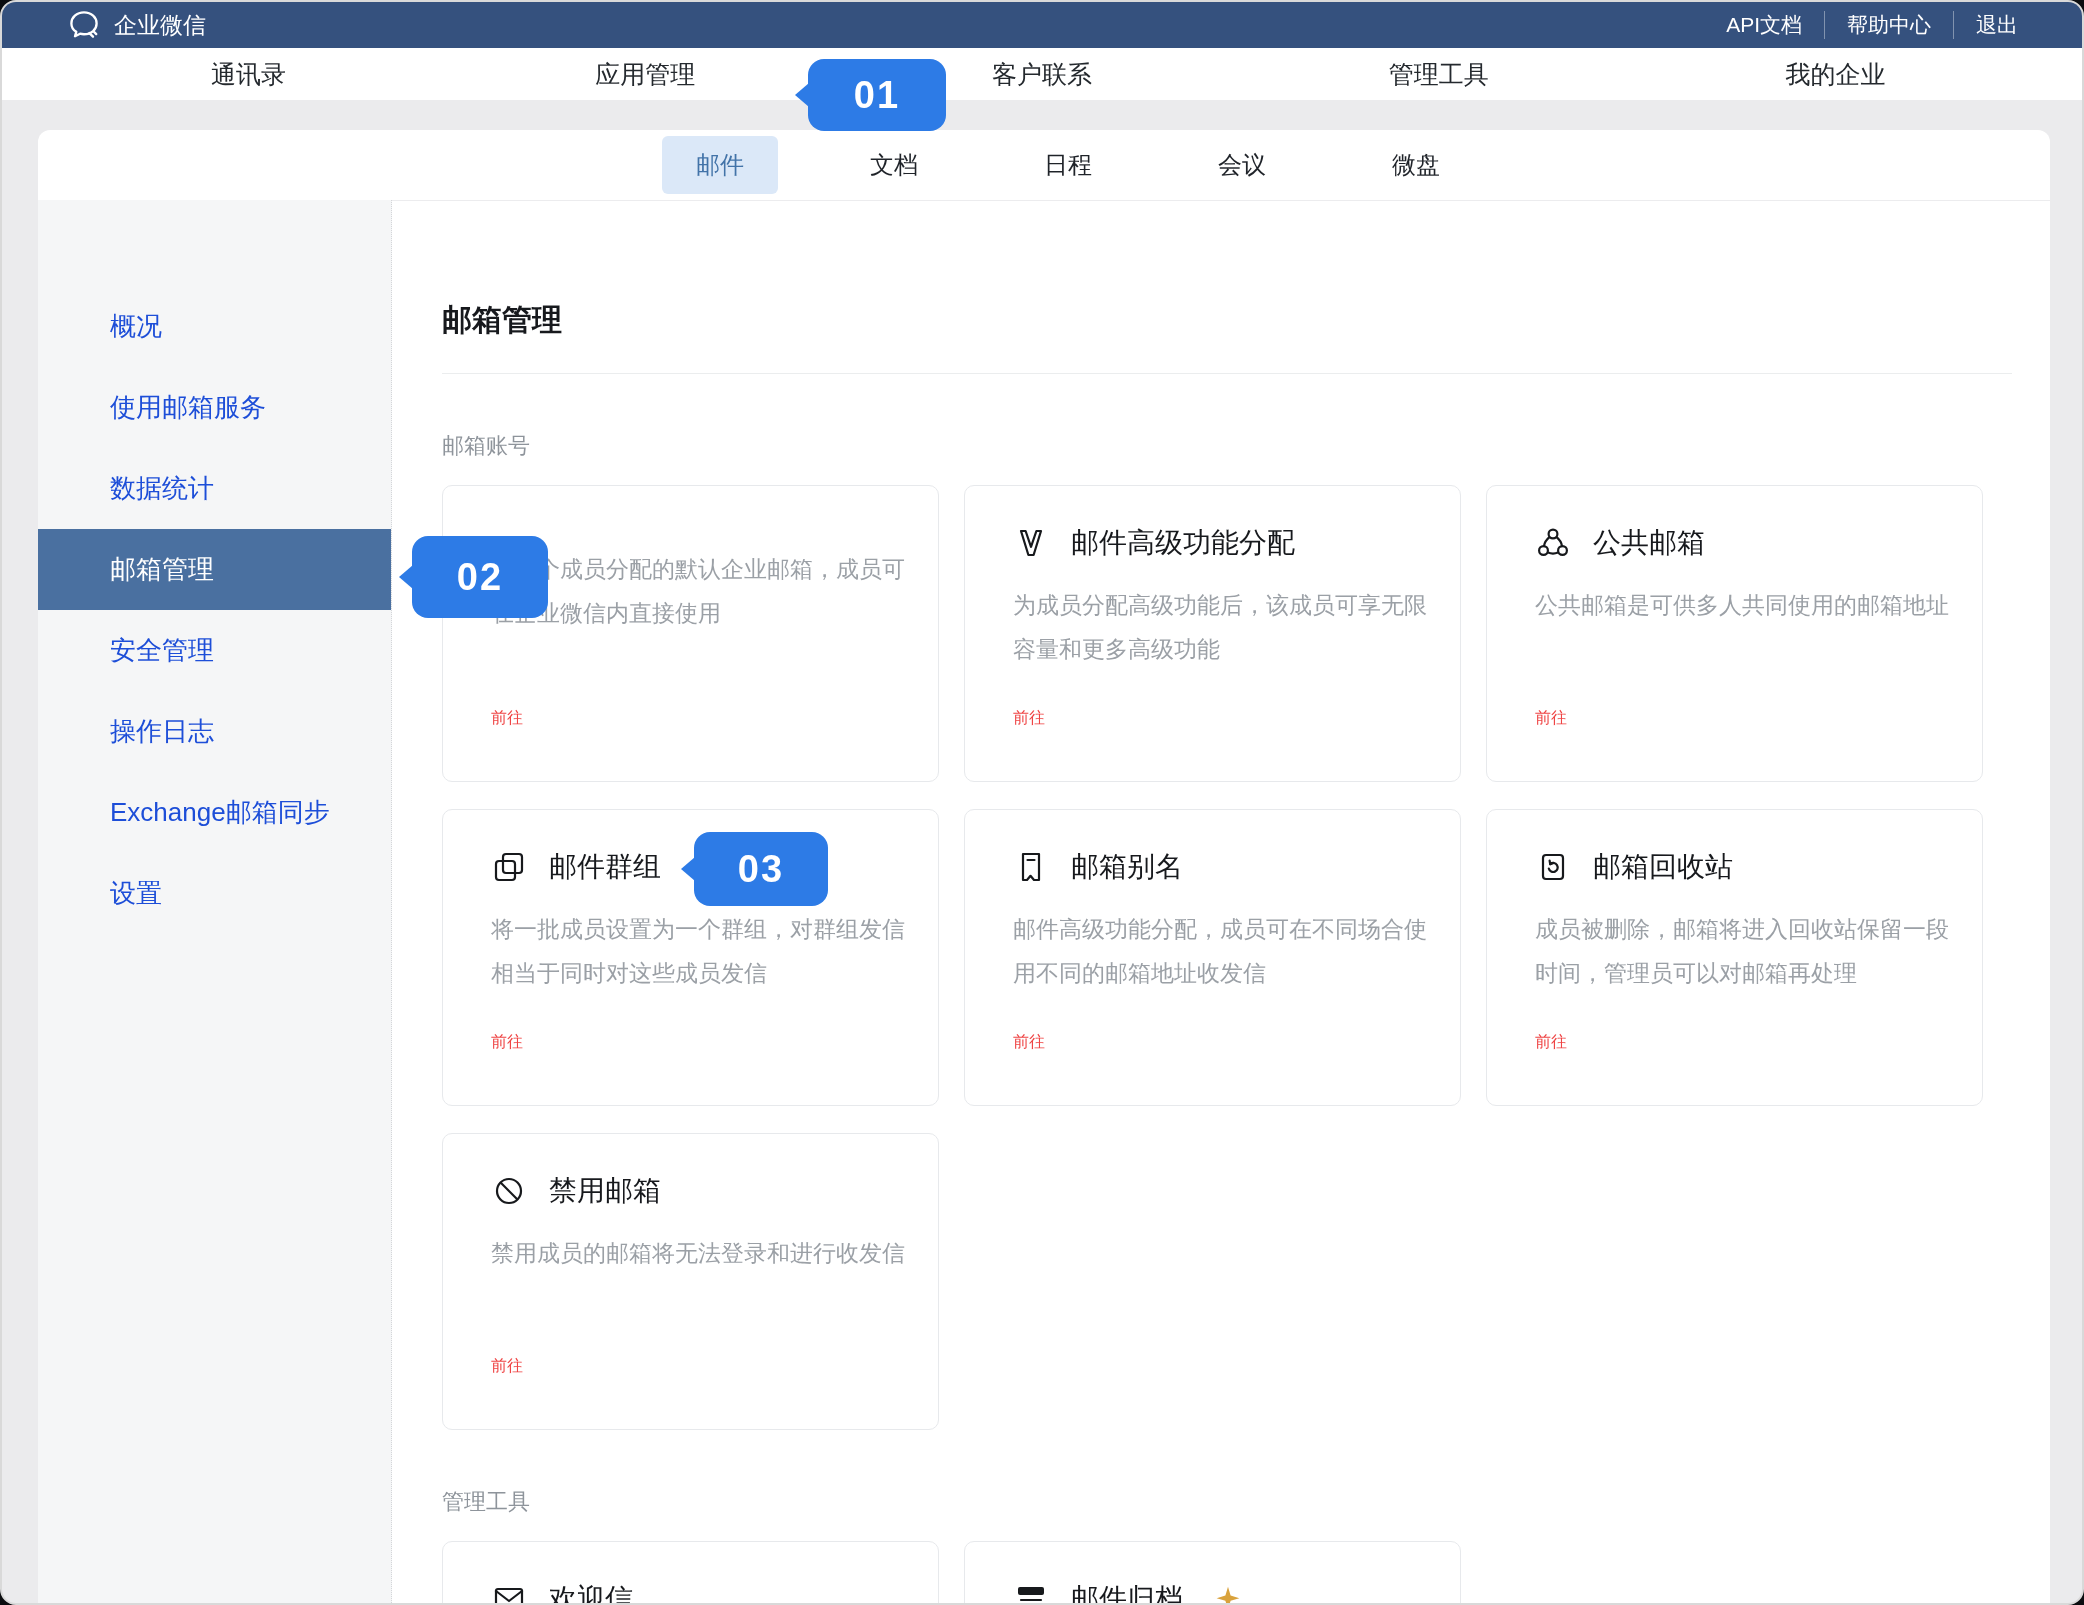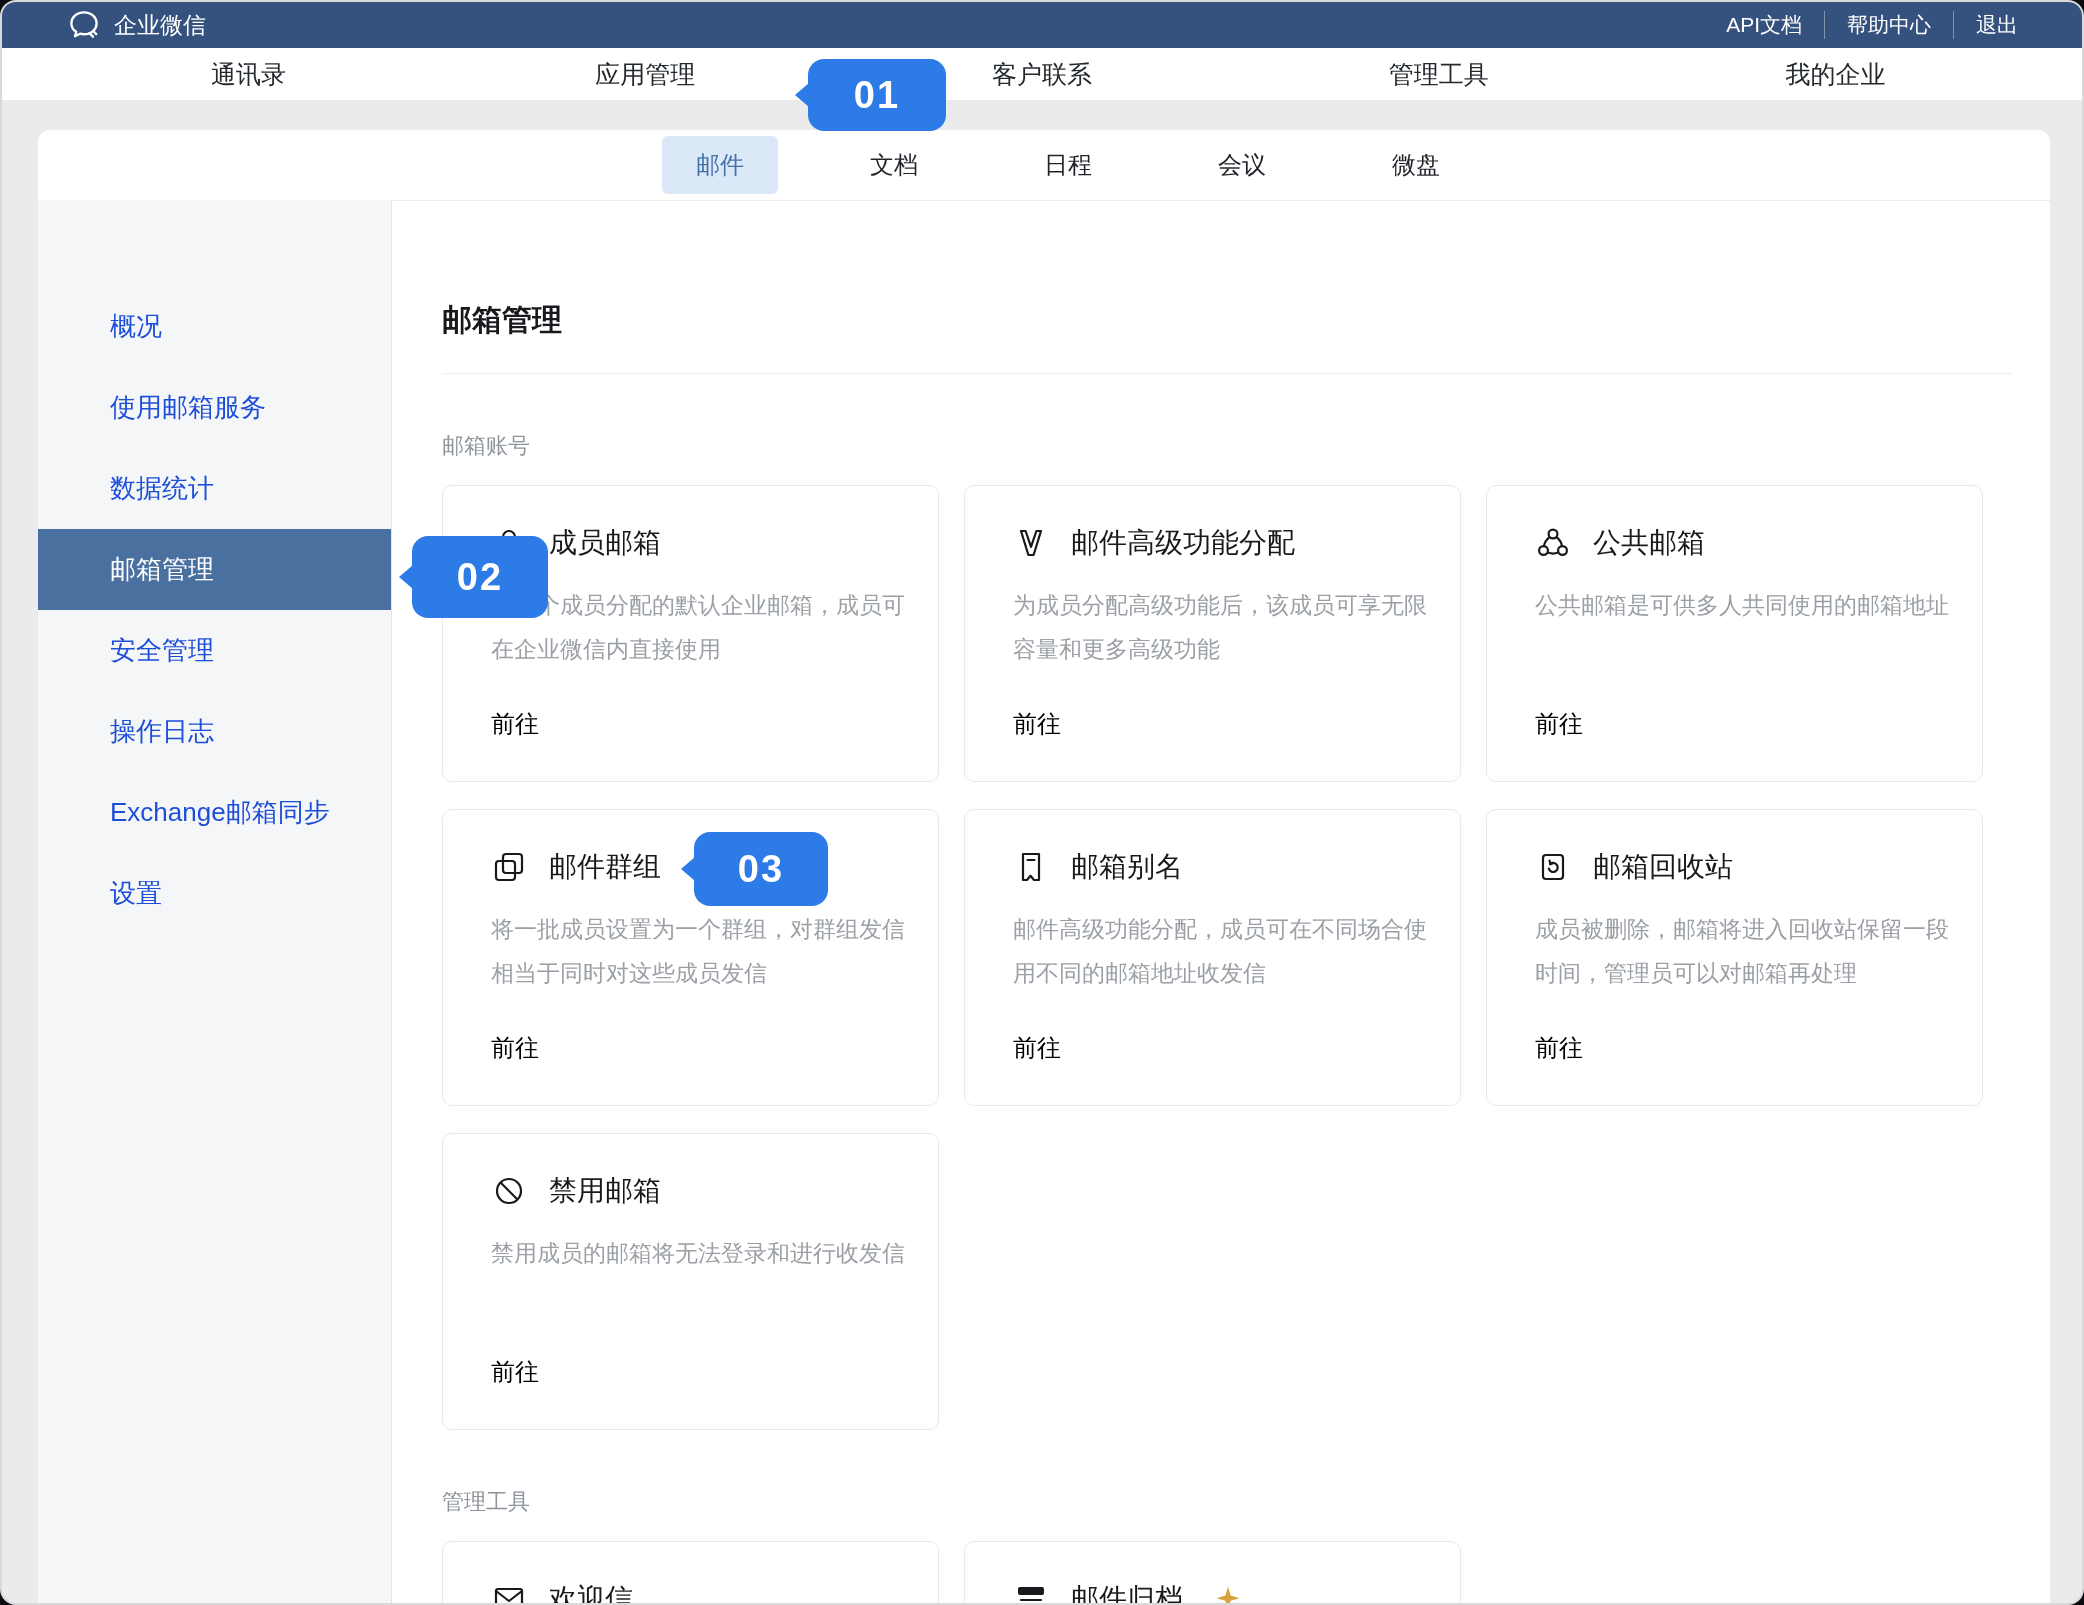--- a/index.html
+++ b/index.html
@@ -44,21 +44,21 @@
   .card-grid{margin-top:24px;display:grid;grid-template-columns:repeat(3,497px);
              grid-auto-rows:297px;gap:27px 25px;}
   .card{position:relative;border:1px solid #e7e9ec;border-radius:10px;box-sizing:border-box;
         padding:39px 24px 0 48px;background:#fff;}
   .card-head{display:flex;align-items:center;gap:22px;height:36px;}
   .card-icon{width:36px;height:36px;flex:none;display:inline-flex;}
   .card-icon svg{width:36px;height:36px;}
   .card-title{font-size:28px;color:#17191d;font-weight:500;white-space:nowrap;}
   .sparkle{margin-left:10px;display:inline-flex;}
   .card-desc{margin-top:22px;width:420px;font-size:23px;line-height:44px;color:#9ba0a6;}
-  .card-link{position:absolute;left:48px;top:222px;font-size:24px;color:#000000;cursor:pointer;
+  .card-link{position:absolute;left:48px;top:222px;font-size:16px;color:#ef4444;cursor:pointer;
              text-decoration:none;text-align:center;}
   
   .badge{position:absolute;background:#2d7be6;border-radius:16px;color:#fff;font-weight:bold;
          font-size:38px;display:flex;align-items:center;justify-content:center;z-index:50;
          letter-spacing:2px;}
   .badge::before{content:"";position:absolute;left:-13px;top:50%;transform:translateY(-50%);
          border-top:12px solid transparent;border-bottom:12px solid transparent;
          border-right:14px solid #2d7be6;}
   .b01{left:806px;top:57px;width:138px;height:72px;}
   .b02{left:410px;top:534px;width:136px;height:82px;}
@@ -114,29 +114,20 @@
           <div class="side-item">Exchange邮箱同步</div>
           <div class="side-item">设置</div>
         </div>
       <div class="main">
         <div class="page-title">邮箱管理</div>
         <div class="title-divider"></div>
         <div id="sections-mount">
             <div class="section-label">邮箱账号</div>
             <div class="card-grid">
               <div class="card">
-    <div class="card-head">
-      <span class="card-icon">
-                    <svg viewBox="0 0 36 36">
-                      <circle class="s" cx="18" cy="12" r="6"></circle>
-                      <path class="s" d="M7 31c1.5-7 6-10 11-10s9.5 3 11 10"></path>
-                    </svg>
-                  </span>
-      <span class="card-title">成员邮箱</span>
-    </div>
   <div class="card-desc">为每个成员分配的默认企业邮箱，成员可在企业微信内直接使用</div>
                 <a class="card-link">前往</a>
               </div>
               <div class="card">
     <div class="card-head">
       <span class="card-icon">
                     <svg viewBox="0 0 36 36">
                       <path class="s" d="M8 6 L12.6 6 L18 21.8 L23.4 6 L28 6 L20.6 30 L15.4 30 Z"></path>
                     </svg>
                   </span>

